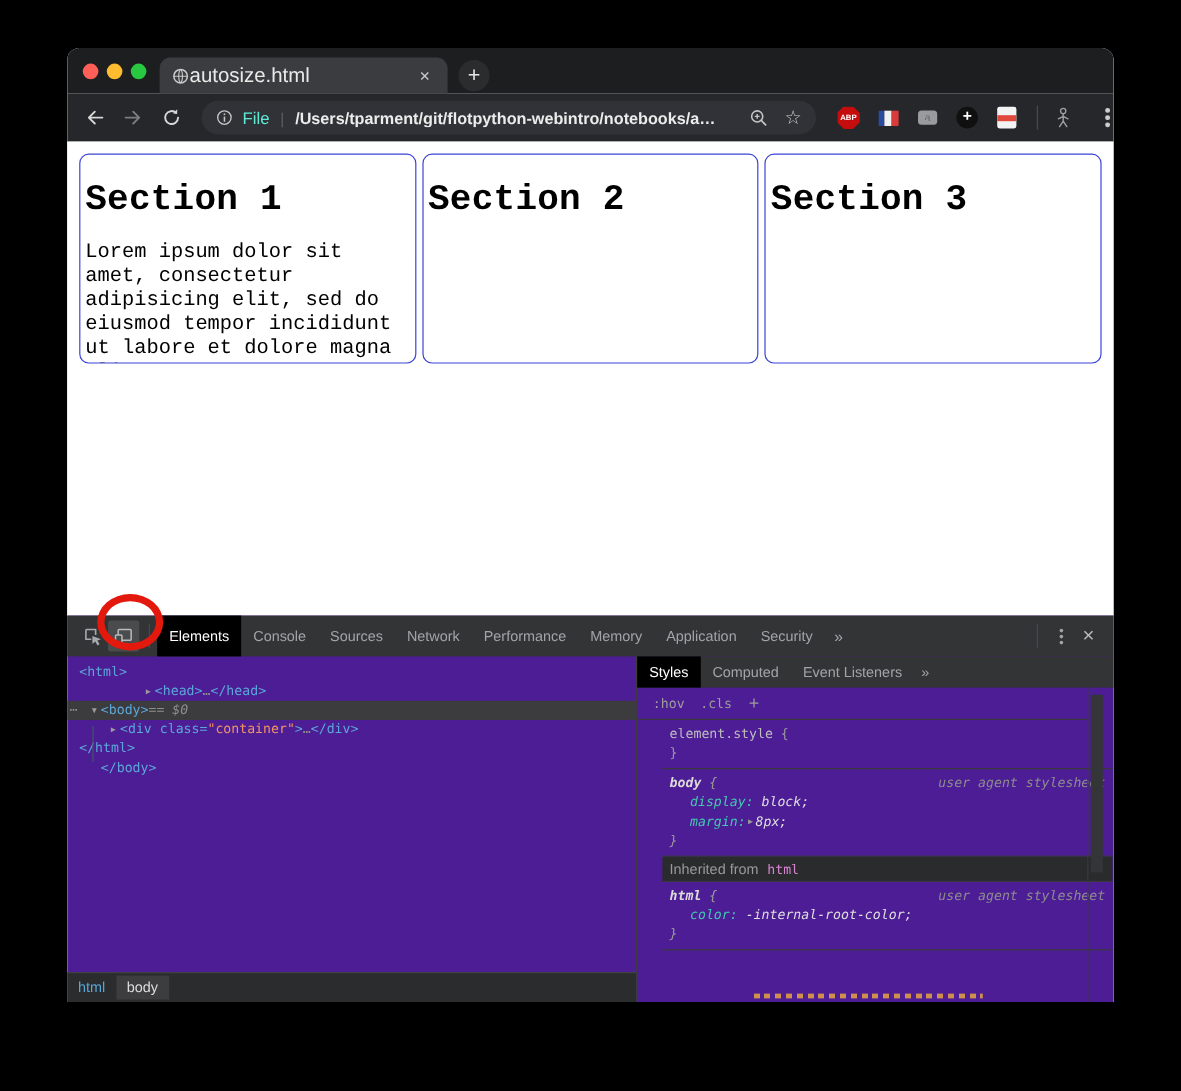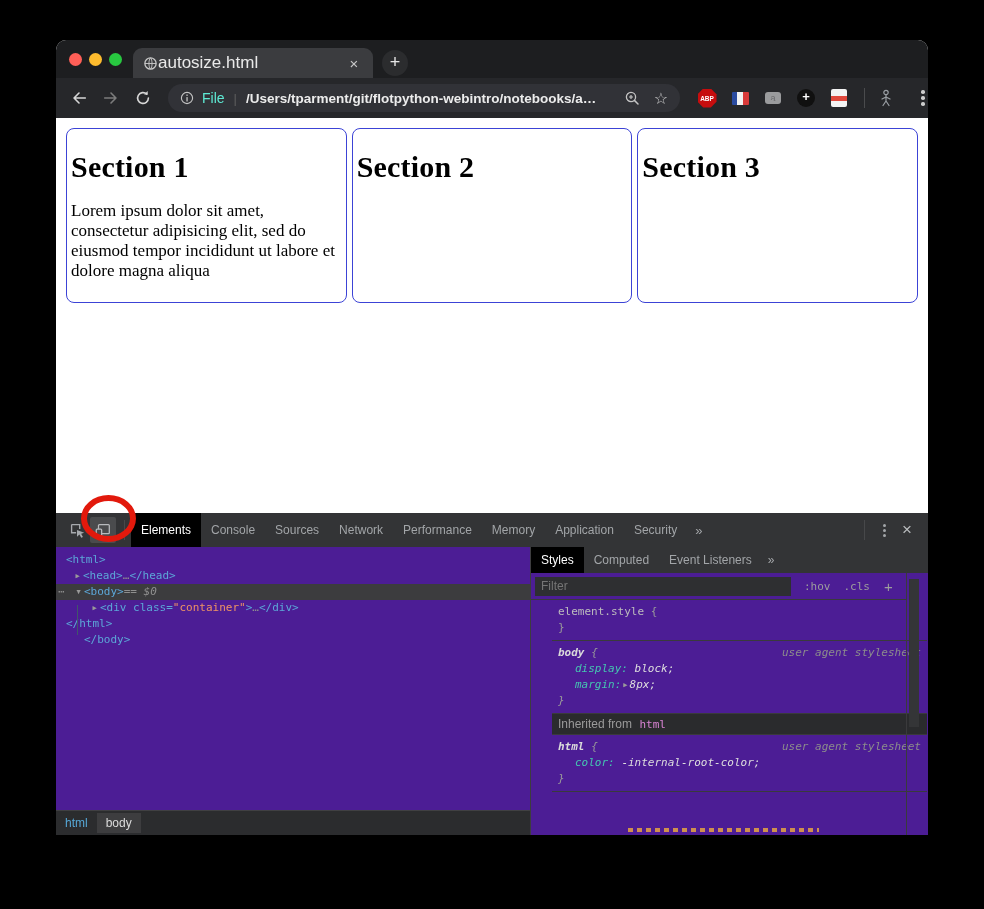--- a/index.html
+++ b/index.html
@@ -47,21 +47,21 @@
   .pdfext { width:16px; height:18px; background:#f3f3f3; border-radius:2px; position:relative; overflow:hidden; }
   .pdfext::after { content:""; position:absolute; left:0; top:7px; width:16px; height:5px; background:#e0483c; }
   .tb-sep { width:1px; height:20px; background:#4a4b4d; margin-left:15px; flex:none; }
   .menu-dots { display:flex; flex-direction:column; gap:2.5px; margin-left:16px; }
   .menu-dots span { width:3.5px; height:3.5px; border-radius:50%; background:#cdcdcd; }
 
   
   .viewport { height:395px; background:#fff; flex:none; padding:10px; }
   .sections { display:flex; gap:5px; }
   .section { flex:1; height:175px; border:1.5px solid #3c43d6; border-radius:8px; padding:0 4px;
-             font-family:Liberation Serif, serif; color:#000; overflow:hidden; }
+             font-family:Liberation Mono, monospace; color:#000; overflow:hidden; }
   .section h1 { font-size:30px; font-weight:bold; margin:21px 0 17px 0; letter-spacing:0.2px; }
   .section p { font-size:17px; line-height:20px; }
 
   
   .devtools { height:322px; background:#4c1d95; flex:none; display:flex; flex-direction:column;
               font-family:"Liberation Sans", sans-serif; }
   .dt-toolbar { height:34px; background:#333436; display:flex; align-items:center; flex:none; padding:0 8px; }
   .dt-iconbtn { width:26px; height:26px; display:flex; align-items:center; justify-content:center; border-radius:2px; flex:none; }
   .dt-iconbtn.active-bg { background:#4a4b4d; }
   .dt-toolsep { width:1px; height:20px; background:#47484a; margin:0 6px 0 8px; flex:none; }
@@ -275,21 +275,21 @@
         </span>
       </div>
 
       <div class="dt-main">
 
         <div class="dt-left">
           <div class="tree">
             <div class="trow" style="padding-left:10px;">
               <span class="tag">&lt;html&gt;</span>
             </div>
-            <div class="trow" style="padding-left:16px;">
+            <div class="trow" style="padding-left:16px;margin-left:46px;">
               <span class="arrow">▶</span><span class="tag">&lt;head&gt;</span><span class="dim">…</span><span class="tag">&lt;/head&gt;</span>
             </div>
             <div class="trow sel-row" style="padding-left:17px;">
               <span class="overflow-dots">⋯</span><span class="arrow">▼</span><span class="tag">&lt;body&gt;</span><span class="marker">== $0</span>
             </div>
             <div class="trow" style="padding-left:33px;">
               <span class="arrow">▶</span><span class="tag">&lt;div</span><span class="tag"> class=</span><span class="attr-val">"container"</span><span class="tag">&gt;</span><span class="dim">…</span><span class="tag">&lt;/div&gt;</span>
             </div>
             <div class="trow" style="padding-left:10px;">
               <span class="tag">&lt;/html&gt;</span>
@@ -306,21 +306,20 @@
         </div>
 
         <div class="dt-right">
           <div class="sb-tabs">
             <span class="sb-tab selected">Styles</span>
             <span class="sb-tab">Computed</span>
             <span class="sb-tab">Event Listeners</span>
             <span class="sb-more">»</span>
           </div>
           <div class="filter-row">
-            <input class="filter-input" placeholder="Filter" style="">
             <span class="hovcls">:hov</span>
             <span class="hovcls">.cls</span>
             <span class="plus-btn">+</span>
           </div>
 
           <div class="style-blocks">
             <div class="blk">
               <div class="sline">
                   <span style="color:#bdbdbd">element.style</span>
                   <span class="brace">&nbsp;</span>

